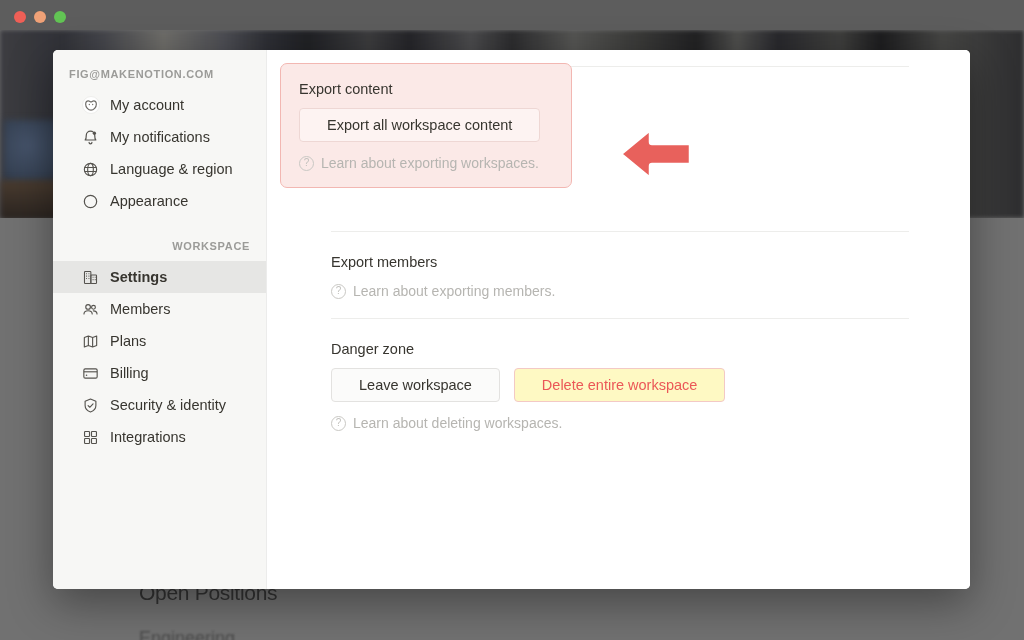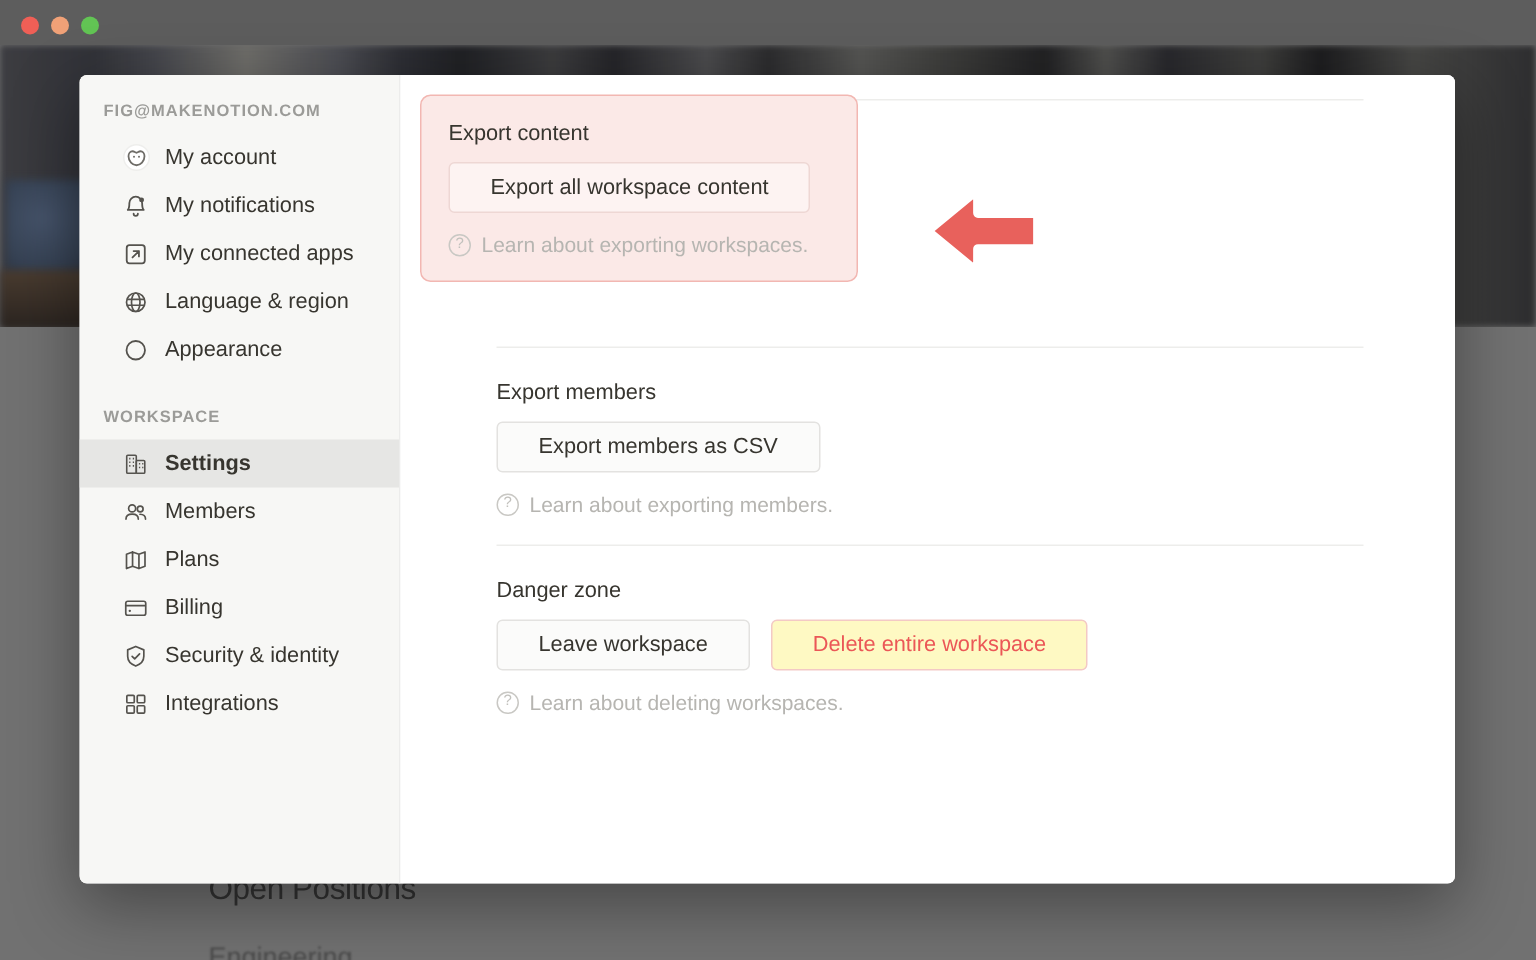--- a/index.html
+++ b/index.html
@@ -92,21 +92,21 @@
     border-right: 1px solid #ececeb;
     padding-top: 18px;
     flex: 0 0 214px;
   }
   .side-section-label {
     font-size: 11px; letter-spacing: .06em;
     color: #9b9b98; font-weight: 600;
     padding: 0 16px 9px 16px;
     text-transform: uppercase;
   }
-  .side-section-label.workspace { padding-top: 23px; }
+  .side-section-label.workspace { padding-top: 23px; text-align: right; }
   .side-item {
     display: flex; align-items: center; gap: 11px;
     height: 32px; padding: 0 29px;
     font-size: 14.5px; color: #37352f;
     cursor: pointer;
   }
   .side-item.selected { background: #e6e6e4; font-weight: bold; }
   .side-item .ico {
     width: 17px; height: 17px; flex: 0 0 17px;
     display: flex; align-items: center; justify-content: center;
@@ -262,29 +262,20 @@
         <span class="ico">
           <svg viewBox="0 0 24 24" fill="none" stroke="currentColor" stroke-width="1.7" stroke-linecap="round" stroke-linejoin="round">
             <path d="M6 9a6 6 0 0 1 12 0c0 5 1.5 6.5 1.5 6.5h-15S6 14 6 9z"></path>
             <path d="M10 19a2 2 0 0 0 4 0"></path>
             <circle cx="17.5" cy="6" r="2.3" fill="currentColor" stroke="none"></circle>
           </svg>
         </span>
         <span>My notifications</span>
       </div>
 
-      <div class="side-item">
-        <span class="ico">
-          <svg viewBox="0 0 24 24" fill="none" stroke="currentColor" stroke-width="1.7" stroke-linecap="round" stroke-linejoin="round">
-            <rect x="3.5" y="3.5" width="17" height="17" rx="2.6"></rect>
-            <path d="M9 15l6-6M10 9h5v5"></path>
-          </svg>
-        </span>
-        <span>My connected apps</span>
-      </div>
 
       <div class="side-item">
         <span class="ico">
           <svg viewBox="0 0 24 24" fill="none" stroke="currentColor" stroke-width="1.6">
             <circle cx="12" cy="12" r="8.7"></circle>
             <ellipse cx="12" cy="12" rx="4" ry="8.7"></ellipse>
             <path d="M3.6 9.2h16.8M3.6 14.8h16.8"></path>
           </svg>
         </span>
         <span>Language &amp; region</span>
@@ -382,21 +373,20 @@
               <span class="q">?</span>
               <span>Learn about exporting workspaces.</span>
             </div>
           </div>
         </div>
 
         <div class="divider"></div>
 
         <div class="section" style="padding-top:22px;">
           <div class="section-title">Export members</div>
-          <button class="btn">Export members as CSV</button>
           <div class="hint">
             <span class="q">?</span>
             <span>Learn about exporting members.</span>
           </div>
         </div>
 
         <div class="divider"></div>
 
         <div class="section" style="padding-top:22px;">
           <div class="section-title">Danger zone</div>

